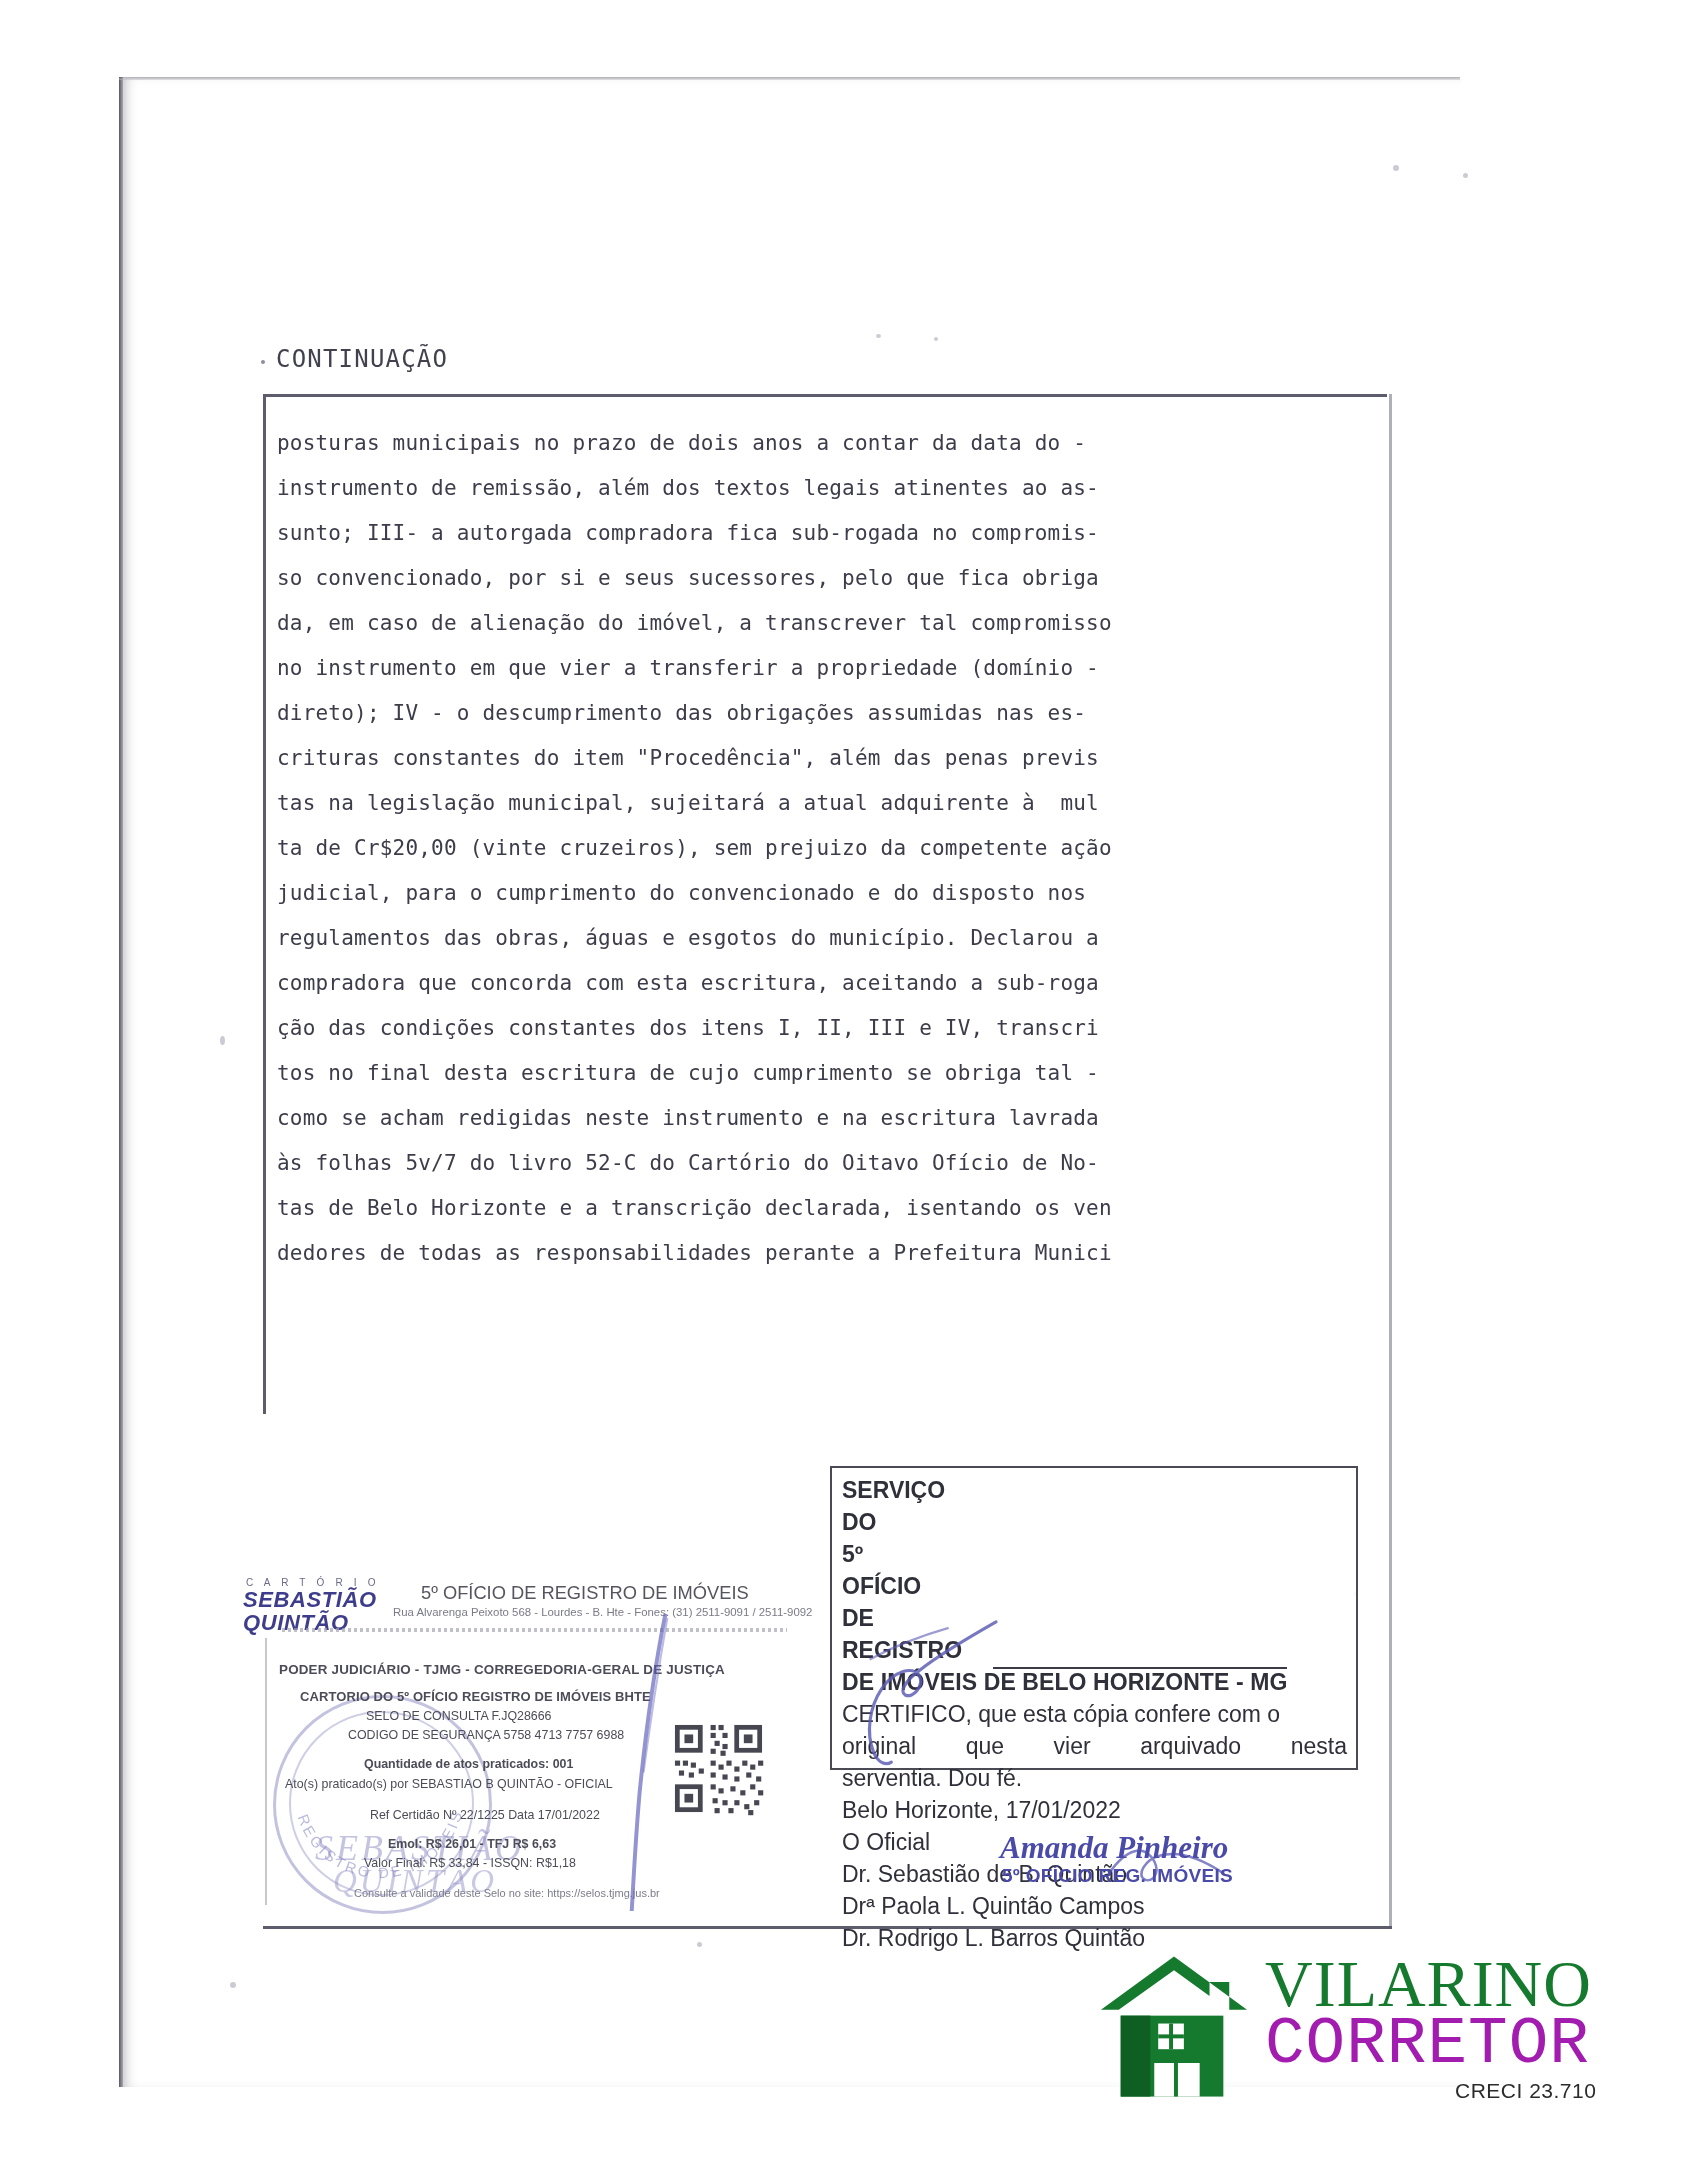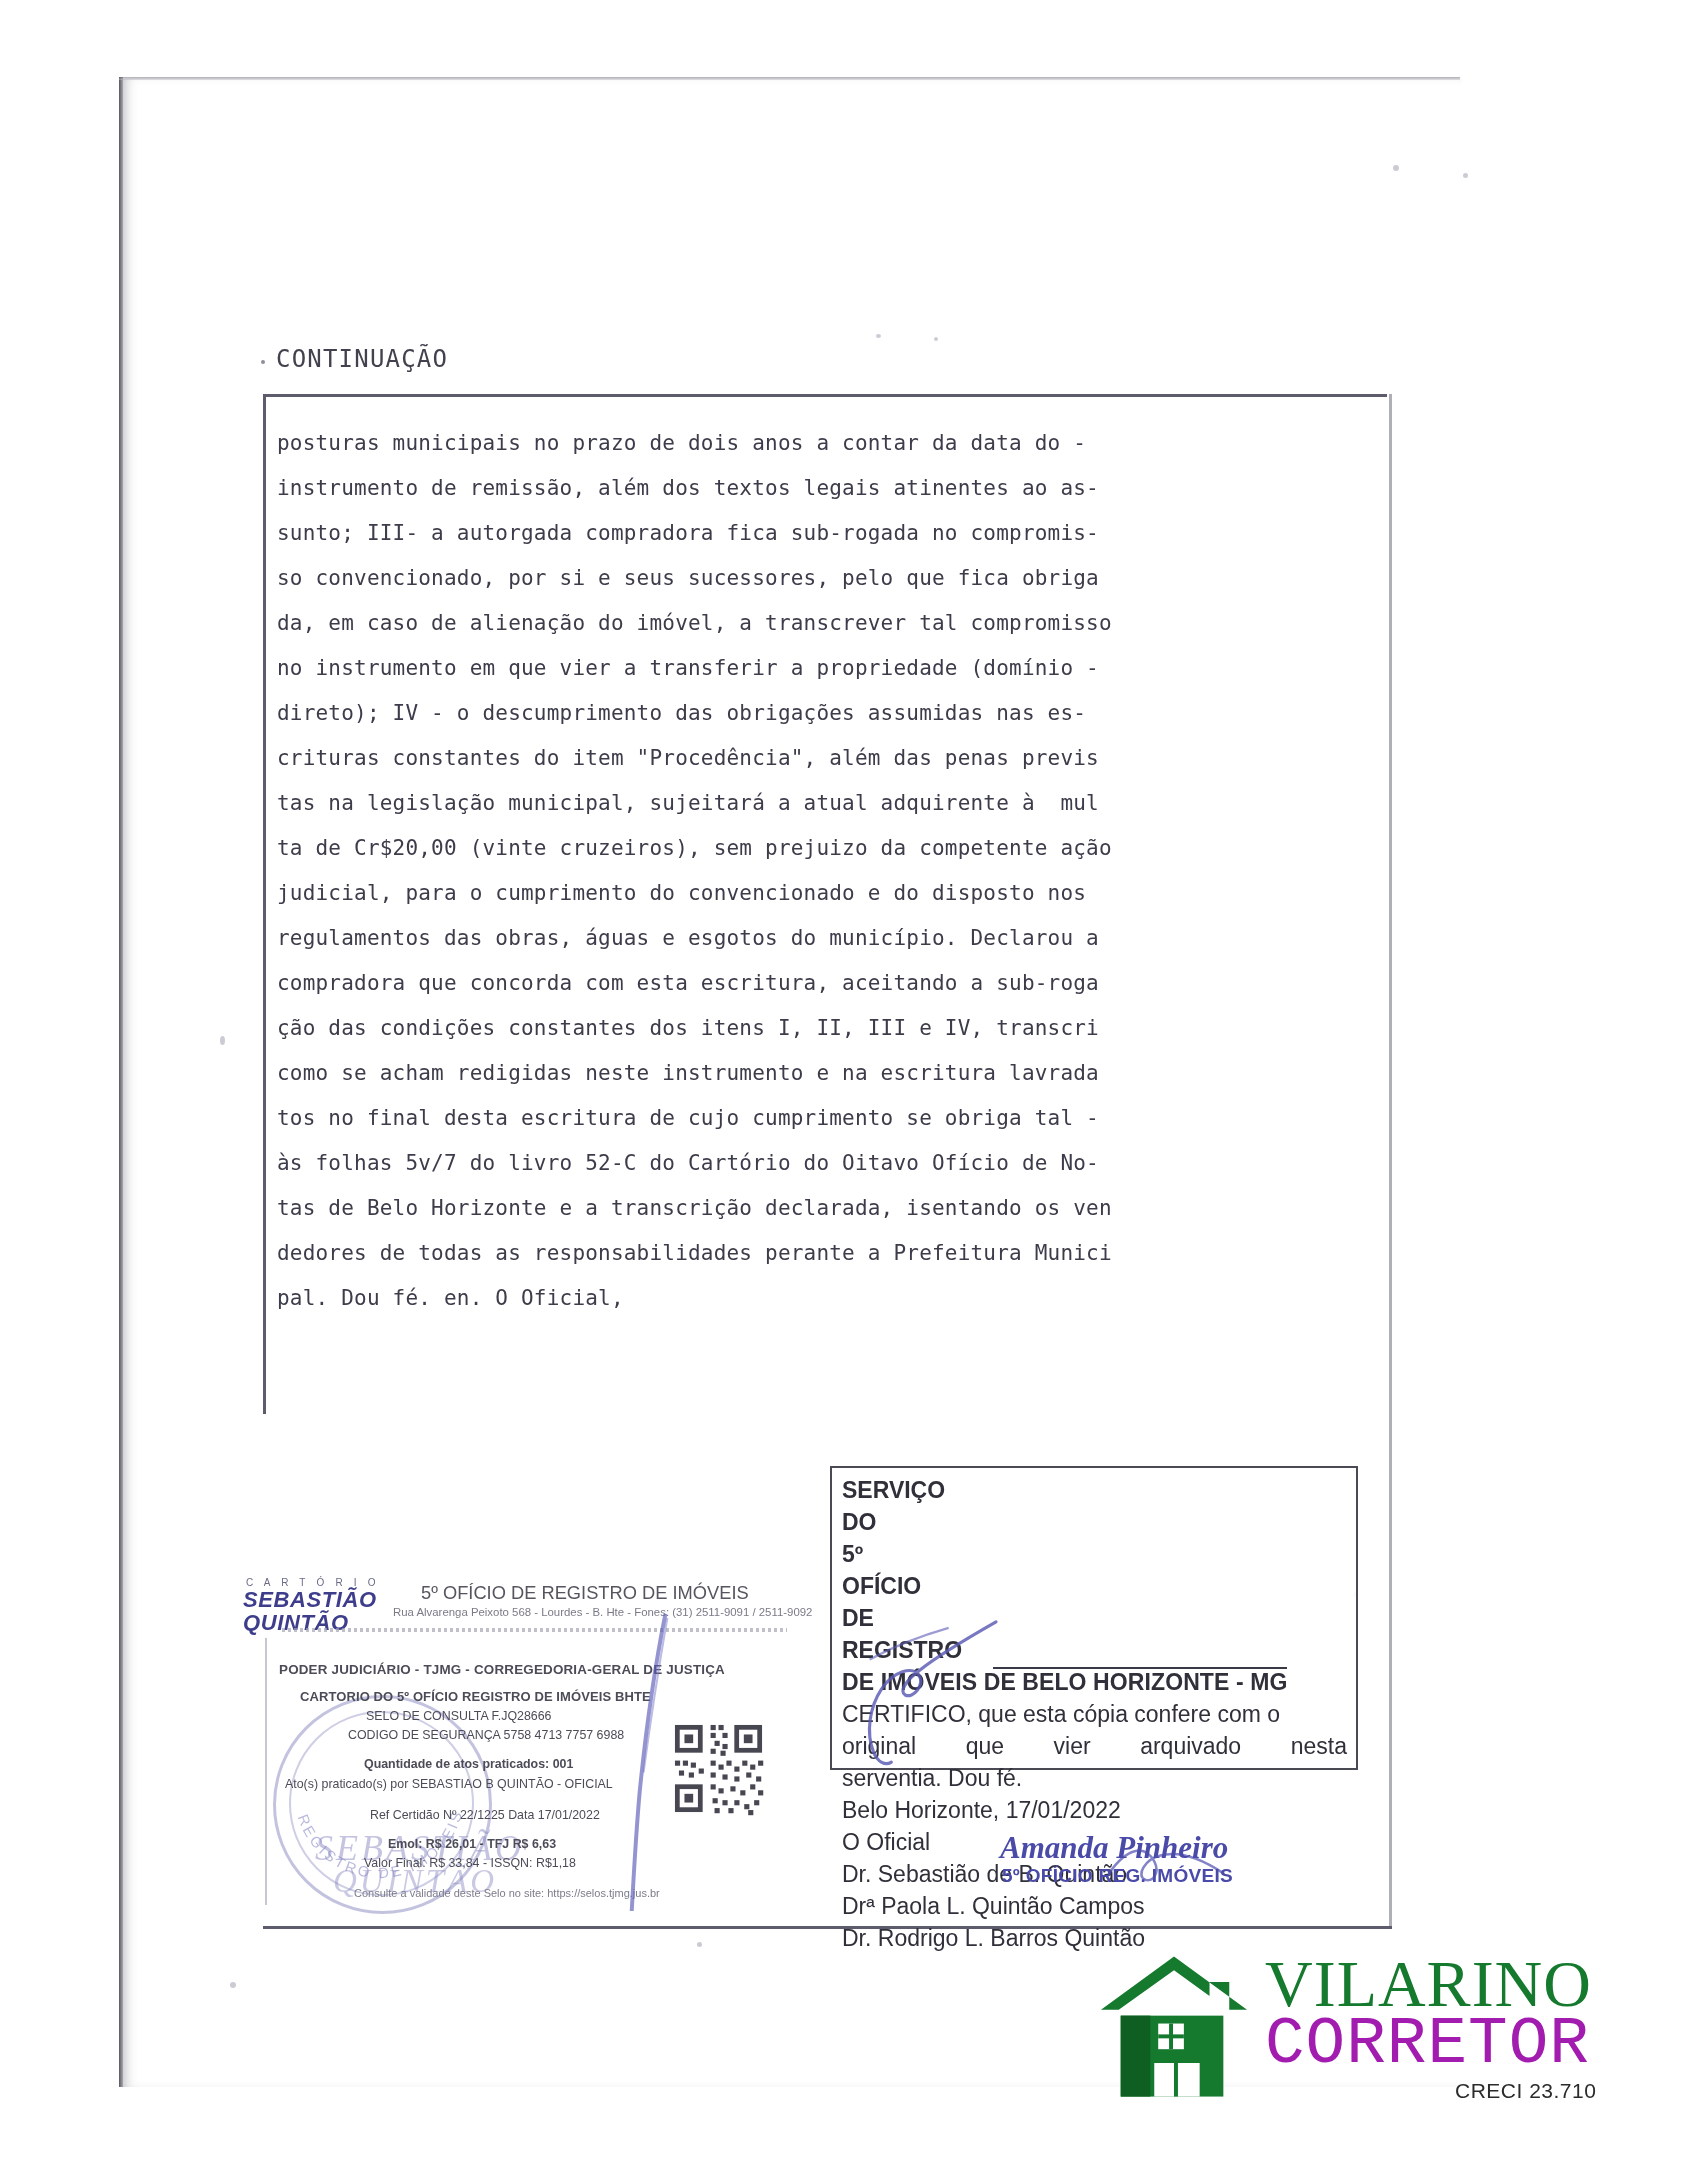--- a/index.html
+++ b/index.html
@@ -405,26 +405,25 @@
     <div class="tline">da, em caso de alienação do imóvel, a transcrever tal compromisso</div>
     <div class="tline">no instrumento em que vier a transferir a propriedade (domínio -</div>
     <div class="tline">direto); IV - o descumprimento das obrigações assumidas nas es-</div>
     <div class="tline">crituras constantes do item "Procedência", além das penas previs</div>
     <div class="tline">tas na legislação municipal, sujeitará a atual adquirente à  mul</div>
     <div class="tline">ta de Cr$20,00 (vinte cruzeiros), sem prejuizo da competente ação</div>
     <div class="tline">judicial, para o cumprimento do convencionado e do disposto nos</div>
     <div class="tline">regulamentos das obras, águas e esgotos do município. Declarou a</div>
     <div class="tline">compradora que concorda com esta escritura, aceitando a sub-roga</div>
     <div class="tline">ção das condições constantes dos itens I, II, III e IV, transcri</div>
+    <div class="tline">tos no final desta escritura de cujo cumprimento se obriga tal -</div>
     <div class="tline">como se acham redigidas neste instrumento e na escritura lavrada</div>
-    <div class="tline">tos no final desta escritura de cujo cumprimento se obriga tal -</div>
     <div class="tline">às folhas 5v/7 do livro 52-C do Cartório do Oitavo Ofício de No-</div>
     <div class="tline">tas de Belo Horizonte e a transcrição declarada, isentando os ven</div>
     <div class="tline">dedores de todas as responsabilidades perante a Prefeitura Munici</div>
-    <div class="tline">pal. Dou fé. en. O Oficial,</div>
   </div>
 
   <div class="stamp-rule-v"></div>
   <div class="stamp-logo-small">C A R T Ó R I O</div>
   <div class="stamp-logo-main">
     <div>SEBASTIÃO</div>
     <div>QUINTÃO</div>
   </div>
   <div class="stamp-office">5º OFÍCIO DE REGISTRO DE IMÓVEIS</div>
   <div class="stamp-addr">Rua Alvarenga Peixoto  568 - Lourdes - B. Hte - Fones: (31) 2511-9091 / 2511-9092</div>

